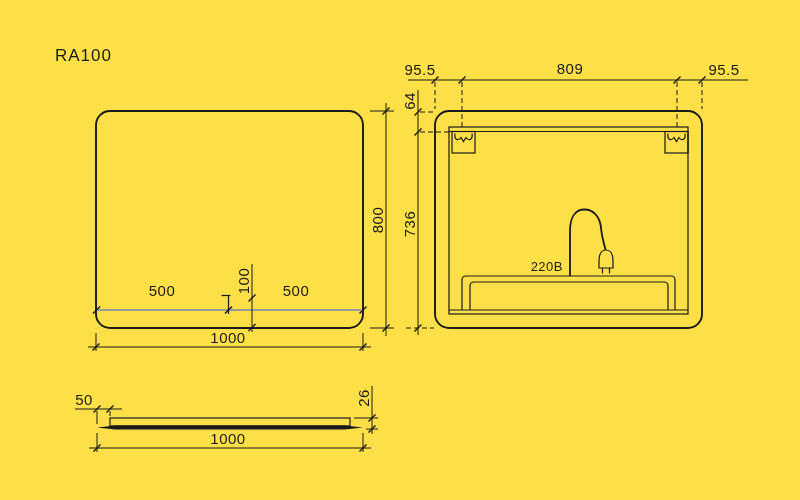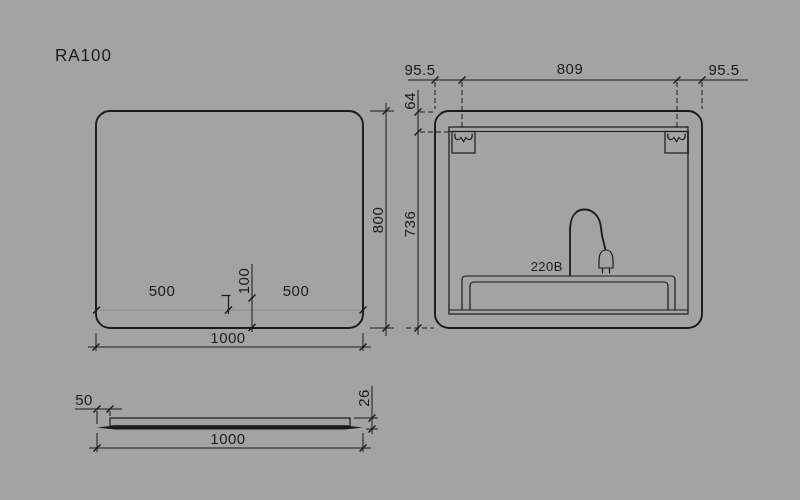--- a/index.html
+++ b/index.html
@@ -1,16 +1,16 @@
 <!DOCTYPE html>
 <html><head>
 <meta charset="utf-8">
 <style>
   html,body{margin:0;padding:0;background:#ffffff;}
-  .canvas{position:relative;width:800px;height:500px;background:#a3a3a3;overflow:hidden;
+  .canvas{position:relative;width:800px;height:500px;background:#fde047;overflow:hidden;
           font-family:"Liberation Sans", sans-serif;}
   svg text{font-family:"Liberation Sans", sans-serif;fill:#1a1a1a;letter-spacing:0.5px;}
   .dim-text{font-size:15px;}
   .small-text{font-size:13px;}
   .title-text{font-size:17px;letter-spacing:1px;}
   .outline{fill:none;stroke:#1a1a1a;stroke-width:1.9;}
   .thin{fill:none;stroke:#1a1a1a;stroke-width:1.2;}
   .dim{fill:none;stroke:#1a1a1a;stroke-width:1;}
   .tick{fill:none;stroke:#1a1a1a;stroke-width:1.4;}
   .dashed{fill:none;stroke:#1a1a1a;stroke-width:1;stroke-dasharray:5,3;}

